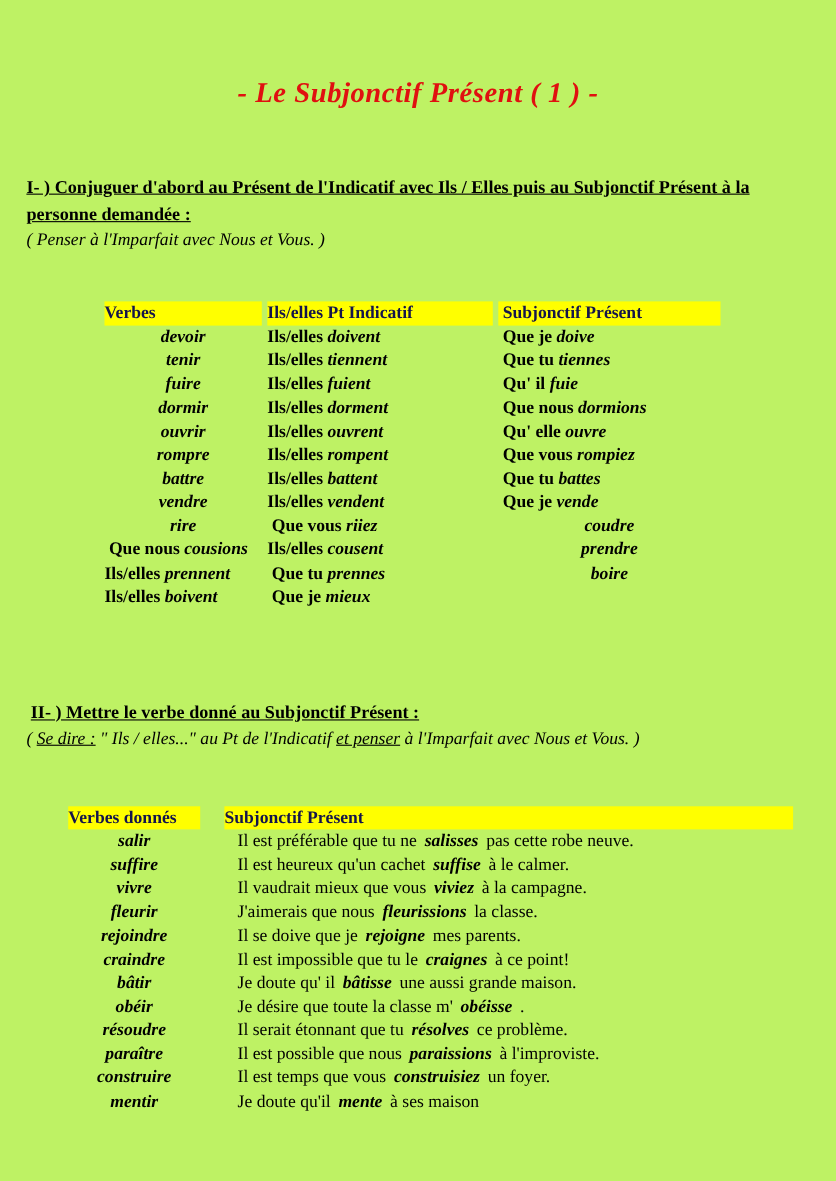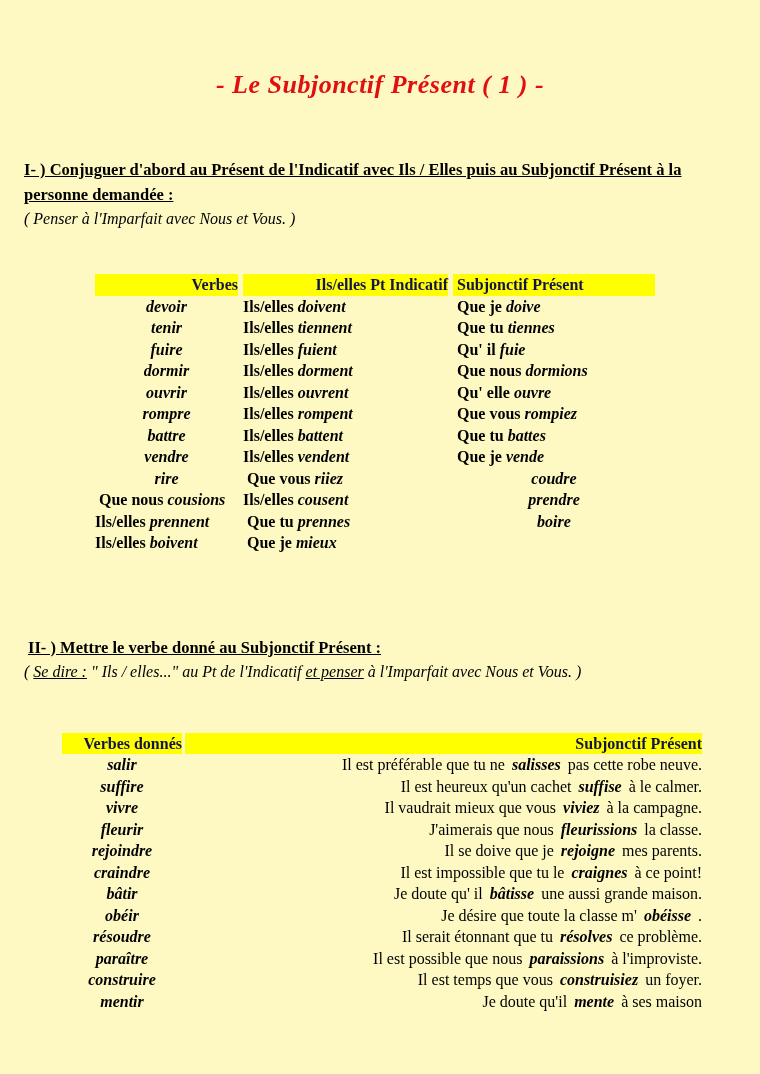--- a/index.html
+++ b/index.html
@@ -1,20 +1,20 @@
 <!DOCTYPE html>
 <html><head>
 <meta charset="utf-8">
 <style>
   * { margin:0; padding:0; box-sizing:border-box; }
   html,body { background:#ffffff; }
   .page {
     position:relative;
     width:760px; height:1074px;
-    background:#fef9c3;
+    background:#bef264;
     overflow:hidden;
     color:#000;
     font-family:"Liberation Serif","DejaVu Serif",serif;
   }
   .title {
     padding-top:70px;
     text-align:center;
     font-size:26px;
     font-weight:bold;
     font-style:italic;
@@ -49,42 +49,42 @@
     width:560px;
   }
   .th {
     background:#ffff00;
     color:#14144c;
     font-weight:bold;
     font-size:16px;
     line-height:21.5px;
     height:21.5px;
   }
-  .th.c { text-align:right; }
+  .th.c { text-align:left; }
   .th.l { padding-left:4px; }
   .cell {
     font-size:16px;
     font-weight:bold;
     line-height:21.5px;
     white-space:nowrap;
   }
   .v { text-align:center; font-style:italic; }
   .i { font-style:italic; }
   .c3 { padding-left:4px; }
 
   
   .t2 {
     margin:51px 0 0 62px;
     display:grid;
     grid-template-columns:120px 517px;
-    column-gap:3px;
+    column-gap:22px;
     grid-auto-rows:21.5px;
     width:643px;
   }
-  .sent { font-weight:normal; padding-left:12px;text-align:right; }
+  .sent { font-weight:normal; padding-left:12px; }
   .answer { font-weight:bold; font-style:italic; margin:0 7px; }
 </style>
 </head>
 <body>
 
 <div class="page">
 
   <h1 class="title">- Le Subjonctif Présent ( 1 ) -</h1>
 
   <h2 class="heading">

